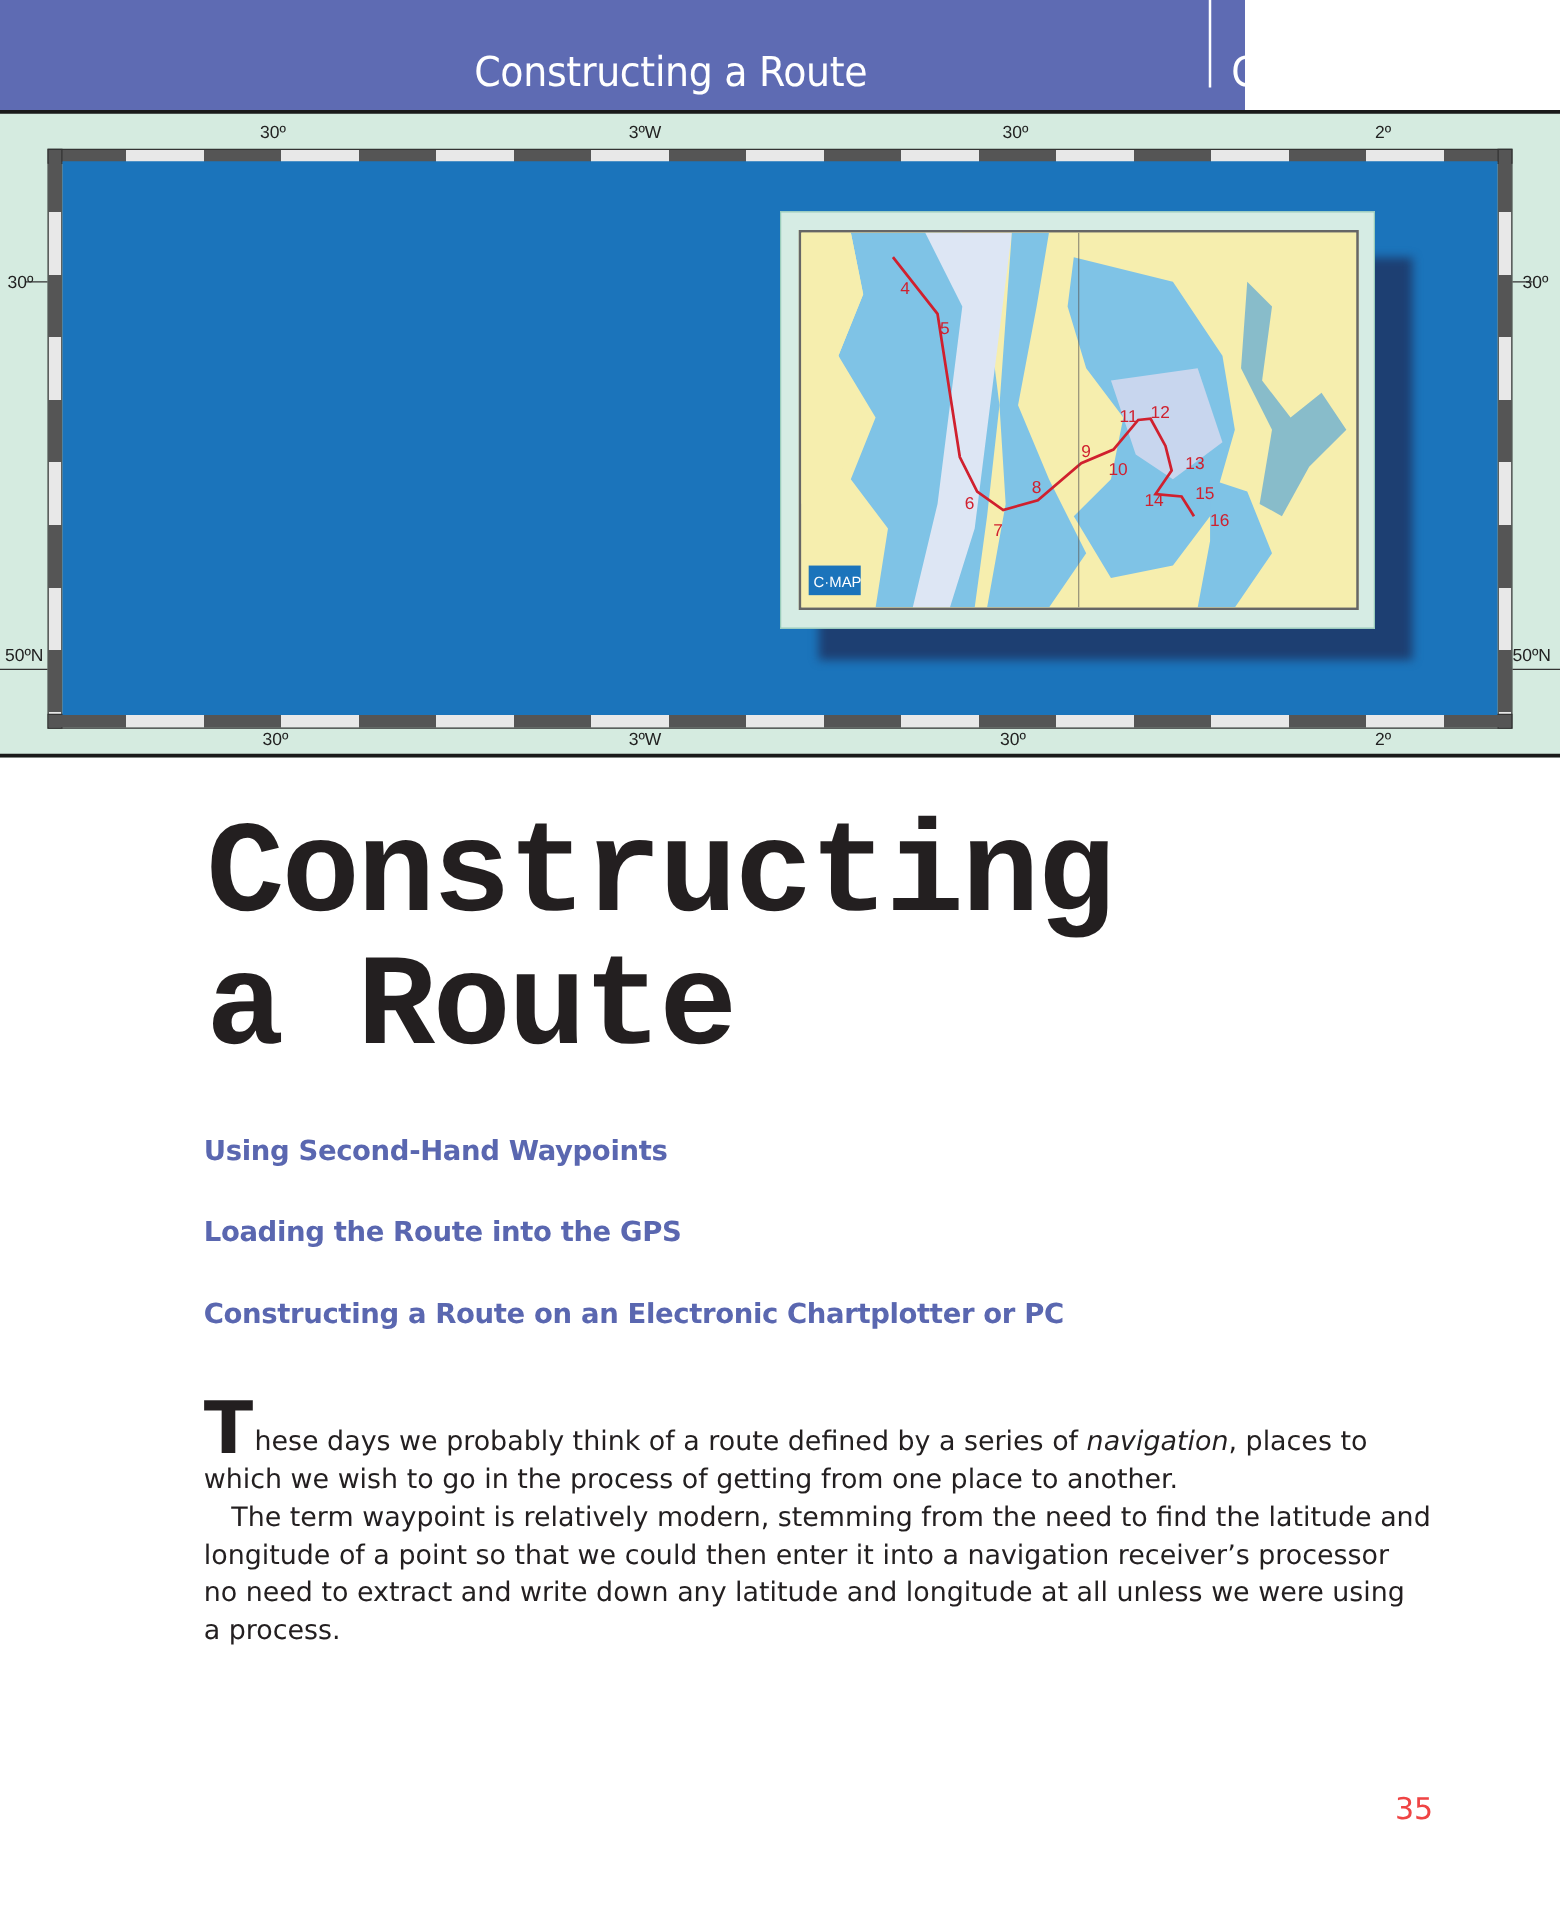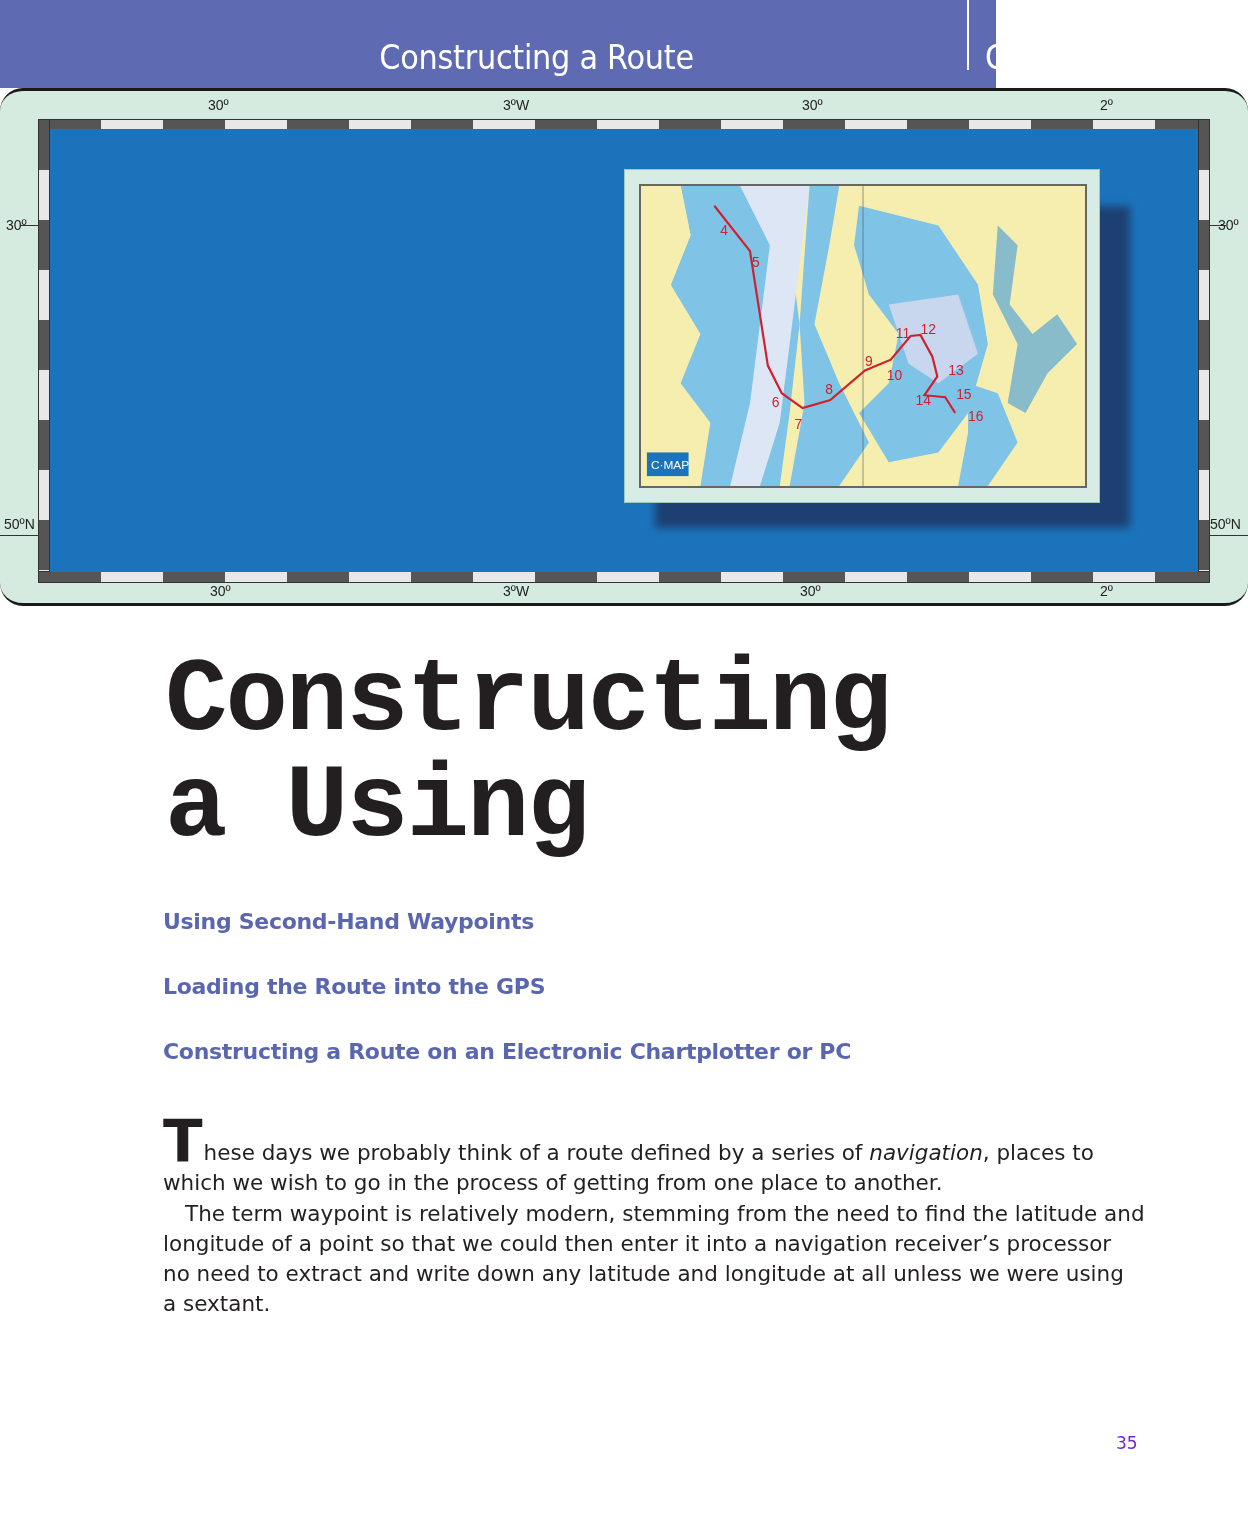--- a/index.html
+++ b/index.html
@@ -6,21 +6,21 @@
   html, body { width: 1248px; height: 1530px; background: #ffffff; overflow: hidden; }
   body { position: relative; font-family: "DejaVu Sans", "Liberation Sans", sans-serif; color: #231f20; }
 
   
   .header-band { position: absolute; left: 0; top: 0; width: 996px; height: 88px; background: #5e6bb3; }
   .header-title { position: absolute; right: 302px; top: 38px; font-size: 33px; color: #ffffff; letter-spacing: -0.3px; white-space: nowrap; font-family: "DejaVu Sans", sans-serif; font-weight: normal; transform: scaleX(0.92); transform-origin: right center; }
   .header-divider { position: absolute; left: 967px; top: 0; width: 2px; height: 70px; background: #ffffff; }
   .header-chapter { position: absolute; left: 985px; top: 38px; font-size: 33px; color: #ffffff; white-space: nowrap; font-family: "DejaVu Sans", sans-serif; transform: scaleX(0.92); transform-origin: left center; }
 
   
-  .chart-frame { position: absolute; left: 0; top: 88px; width: 1248px; height: 518px; background: #d5ebe0; border-top: 3px solid #1a1a1a; border-bottom: 3px solid #1a1a1a; border-radius: 23px; }
+  .chart-frame { position: absolute; left: 0; top: 88px; width: 1248px; height: 518px; background: #d5ebe0; border-top: 3px solid #1a1a1a; border-bottom: 3px solid #1a1a1a; }
   .scale-top, .scale-bottom { position: absolute; left: 38px; width: 1172px; height: 12px; border: 1px solid #333; background:
       repeating-linear-gradient(90deg, #555 0 62px, #e8e8e8 62px 124px); }
   .scale-top { top: 28px; }
   .scale-bottom { top: 480px; }
   .scale-left, .scale-right { position: absolute; top: 28px; width: 12px; height: 464px; border: 1px solid #333; background:
       repeating-linear-gradient(180deg, #555 0 50px, #e8e8e8 50px 100px); }
   .scale-left { left: 38px; }
   .scale-right { left: 1198px; }
   .sea { position: absolute; left: 50px; top: 38px; width: 1148px; height: 443px; background: #1b74bb; }
   .tick-label { position: absolute; font-size: 14px; color: #222; font-family: "Liberation Sans", sans-serif; white-space: nowrap; }
@@ -38,21 +38,21 @@
 
   
   .section-list { position: absolute; left: 163px; top: 906px; }
   .section-item { font-family: "DejaVu Sans", sans-serif; font-weight: bold; font-size: 22px; color: #5a67b0; height: 65px; line-height: 32px; letter-spacing: -0.3px; white-space: nowrap; }
 
   
   .body-text { position: absolute; left: 163px; top: 1120px; width: 980px; font-family: "DejaVu Sans", sans-serif; font-size: 21.5px; line-height: 30.3px; color: #231f20; }
   .line { display: block; white-space: nowrap; }
   .dropcap { font-weight: bold; font-size: 58px; line-height: 40px; vertical-align: baseline; display: inline-block; transform: translateY(2px); margin-right: 1px; }
   .indent { padding-left: 22px; }
-  .page-number { position: absolute; left: 1116px; top: 1433px; font-family: "DejaVu Sans", sans-serif; font-size: 17px; color: #6d28d9; }
+  .page-number { position: absolute; left: 1116px; top: 1433px; font-family: "DejaVu Sans", sans-serif; font-size: 24px; color: #ef4444; }
 </style>
 </head>
 <body>
 
 <div class="header-band">
   <span class="header-title">Constructing a Route</span>
   <span class="header-divider"></span>
   <span class="header-chapter">Chapter 4</span>
 </div>
 
@@ -118,31 +118,31 @@
   </div>
 
   <div class="tick-label" style="left:210px; top:492px;">30º</div>
   <div class="tick-label" style="left:503px; top:492px;">3ºW</div>
   <div class="tick-label" style="left:800px; top:492px;">30º</div>
   <div class="tick-label" style="left:1100px; top:492px;">2º</div>
 </div>
 
 <h1 class="page-title">
   <span>Constructing</span>
-  <span>a Using</span>
+  <span>a Route</span>
 </h1>
 
 <div class="section-list">
   <div class="section-item">Using Second-Hand Waypoints</div>
   <div class="section-item">Loading the Route into the GPS</div>
   <div class="section-item">Constructing a Route on an Electronic Chartplotter or PC</div>
 </div>
 
 <div class="body-text">
   <span class="line"><span class="dropcap">T</span><span>hese days we probably think of a route defined by a series of </span><em>navigation</em><span>, places to</span></span>
   <span class="line">which we wish to go in the process of getting from one place to another.</span>
   <span class="line indent">The term waypoint is relatively modern, stemming from the need to find the latitude and</span>
   <span class="line">longitude of a point so that we could then enter it into a navigation receiver’s processor</span>
   <span class="line">no need to extract and write down any latitude and longitude at all unless we were using</span>
-  <span class="line">a sextant.</span>
+  <span class="line">a process.</span>
 </div>
 
 <div class="page-number">35</div>
 
 </body></html>

